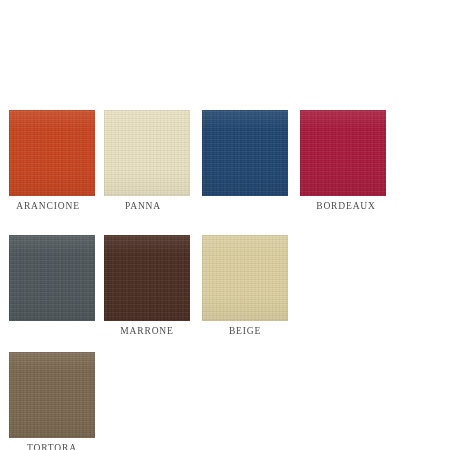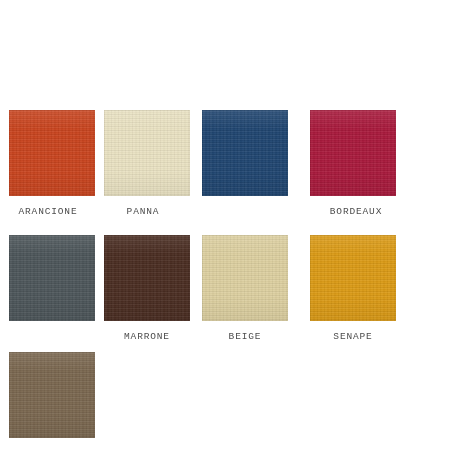--- a/index.html
+++ b/index.html
@@ -35,21 +35,21 @@
   .row-3 { top: 352px; }
 
   .swatch-cell {
     position: absolute;
     top: 0;
     width: 86px;
   }
   .col-1 { left: 9px; }
   .col-2 { left: 104px; }
   .col-3 { left: 202px; }
-  .col-4 { left: 310px; }
+  .col-4 { left: 300px; }
 
   .chip {
     position: relative;
     width: 86px;
     height: 86px;
     overflow: hidden;
     
     background-image:
       repeating-linear-gradient(
         0deg,
@@ -82,24 +82,24 @@
     background:
       linear-gradient(180deg,
         rgba(255,255,255,0.08) 0%,
         rgba(255,255,255,0.00) 22%,
         rgba(0,0,0,0.00) 70%,
         rgba(0,0,0,0.045) 100%);
     pointer-events: none;
   }
 
   .chip-label {
-    margin-top: 10px;
+    margin-top: 4px;
     width: 86px;
     text-align: center;
-    font-family: Liberation Mono, monospace;
+    font-family: Liberation Serif, serif;
     font-size: 9.5px;
     line-height: 12px;
     letter-spacing: 0.85px;
     color: #4d4d4d;
     white-space: nowrap;
   }
   
   .lbl-shift-left  { transform: translateX(-4px); }
   .lbl-shift-right { transform: translateX(3px); }
 </style>
@@ -140,24 +140,20 @@
     <div class="swatch-cell col-2">
       <div class="chip" style="background-color: rgb(74, 45, 34);"></div>
       <div class="chip-label" style="color: rgb(77, 77, 77);">MARRONE</div>
     </div>
 
     <div class="swatch-cell col-3">
       <div class="chip" style="background-color: rgb(220, 207, 160);"></div>
       <div class="chip-label" style="color: rgb(77, 77, 77);">BEIGE</div>
     </div>
 
-    <div class="swatch-cell col-4">
-      <div class="chip" style="background-color: rgb(218, 154, 22);"></div>
-      <div class="chip-label" style="color: rgb(77, 77, 77);">SENAPE</div>
-    </div>
 
   </div>
 
   <div class="swatch-row row-3">
 
     <div class="swatch-cell col-1">
       <div class="chip" style="background-color: rgb(122, 103, 80);"></div>
       <div class="chip-label" style="color: rgb(77, 77, 77);">TORTORA</div>
     </div>
 

